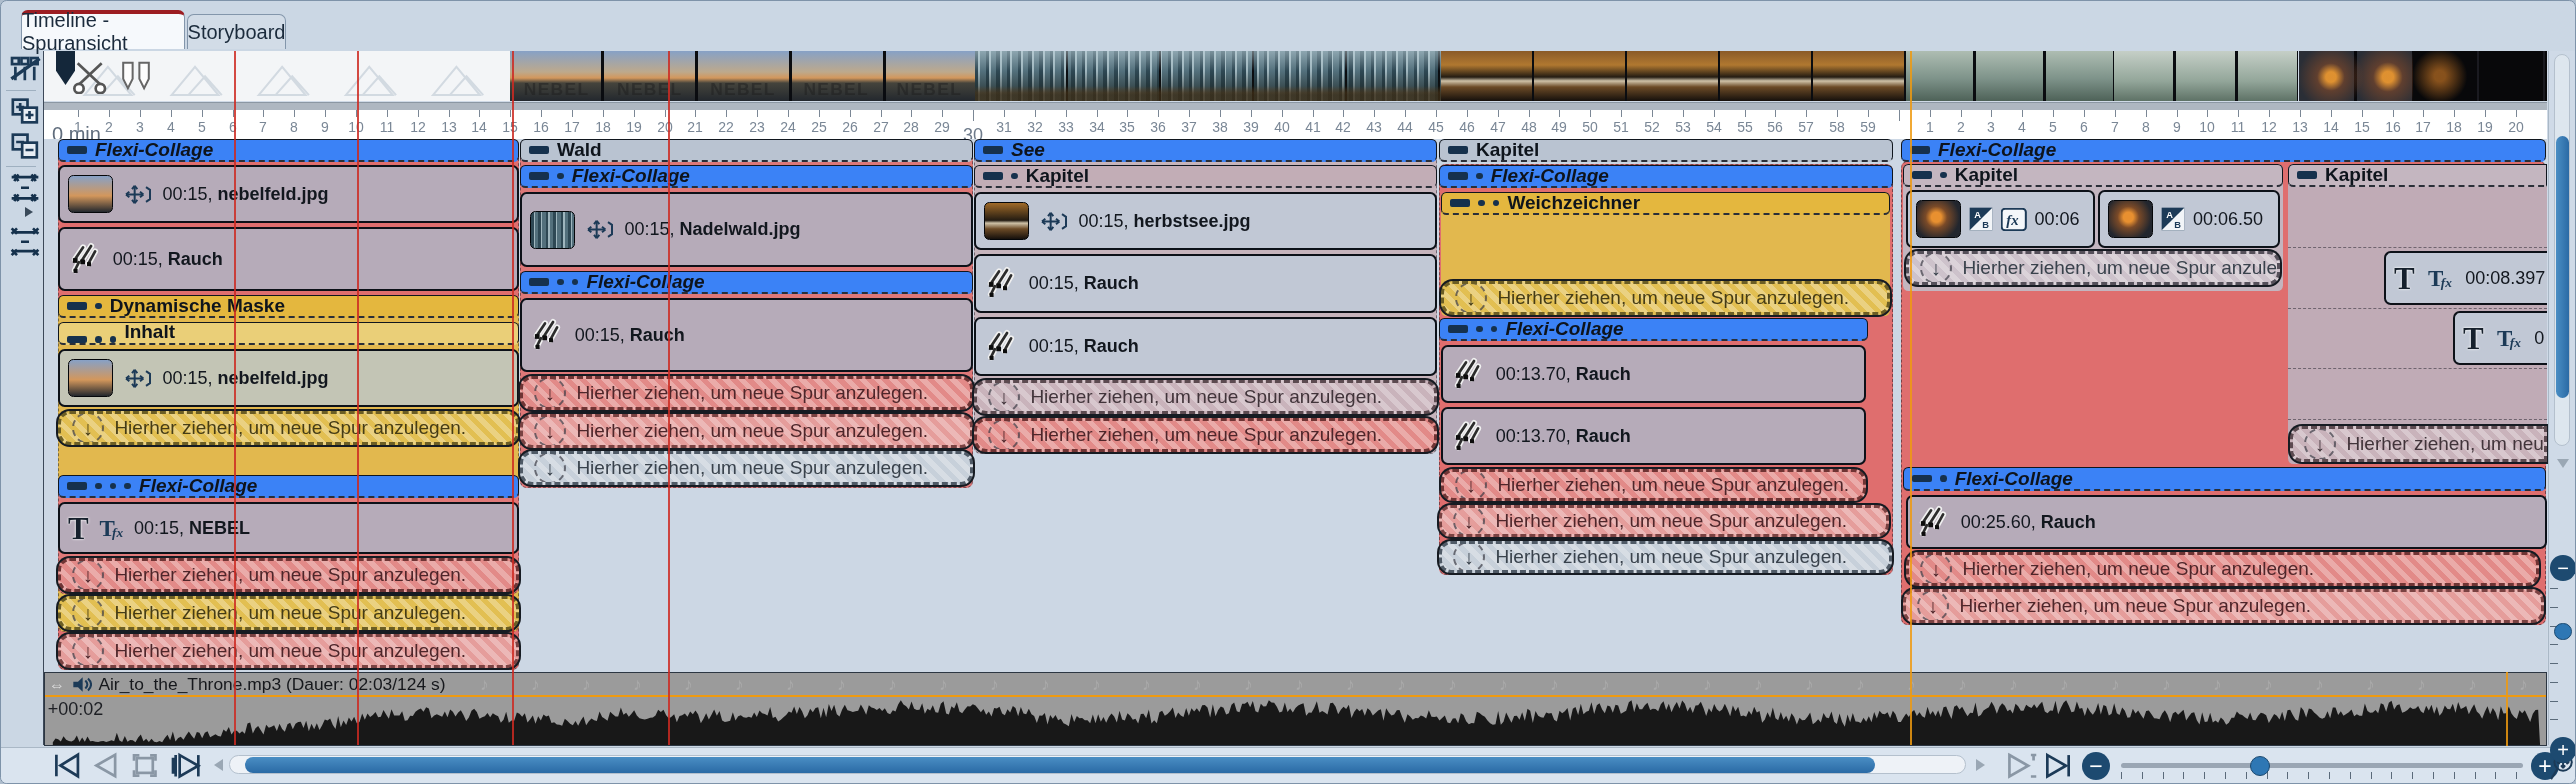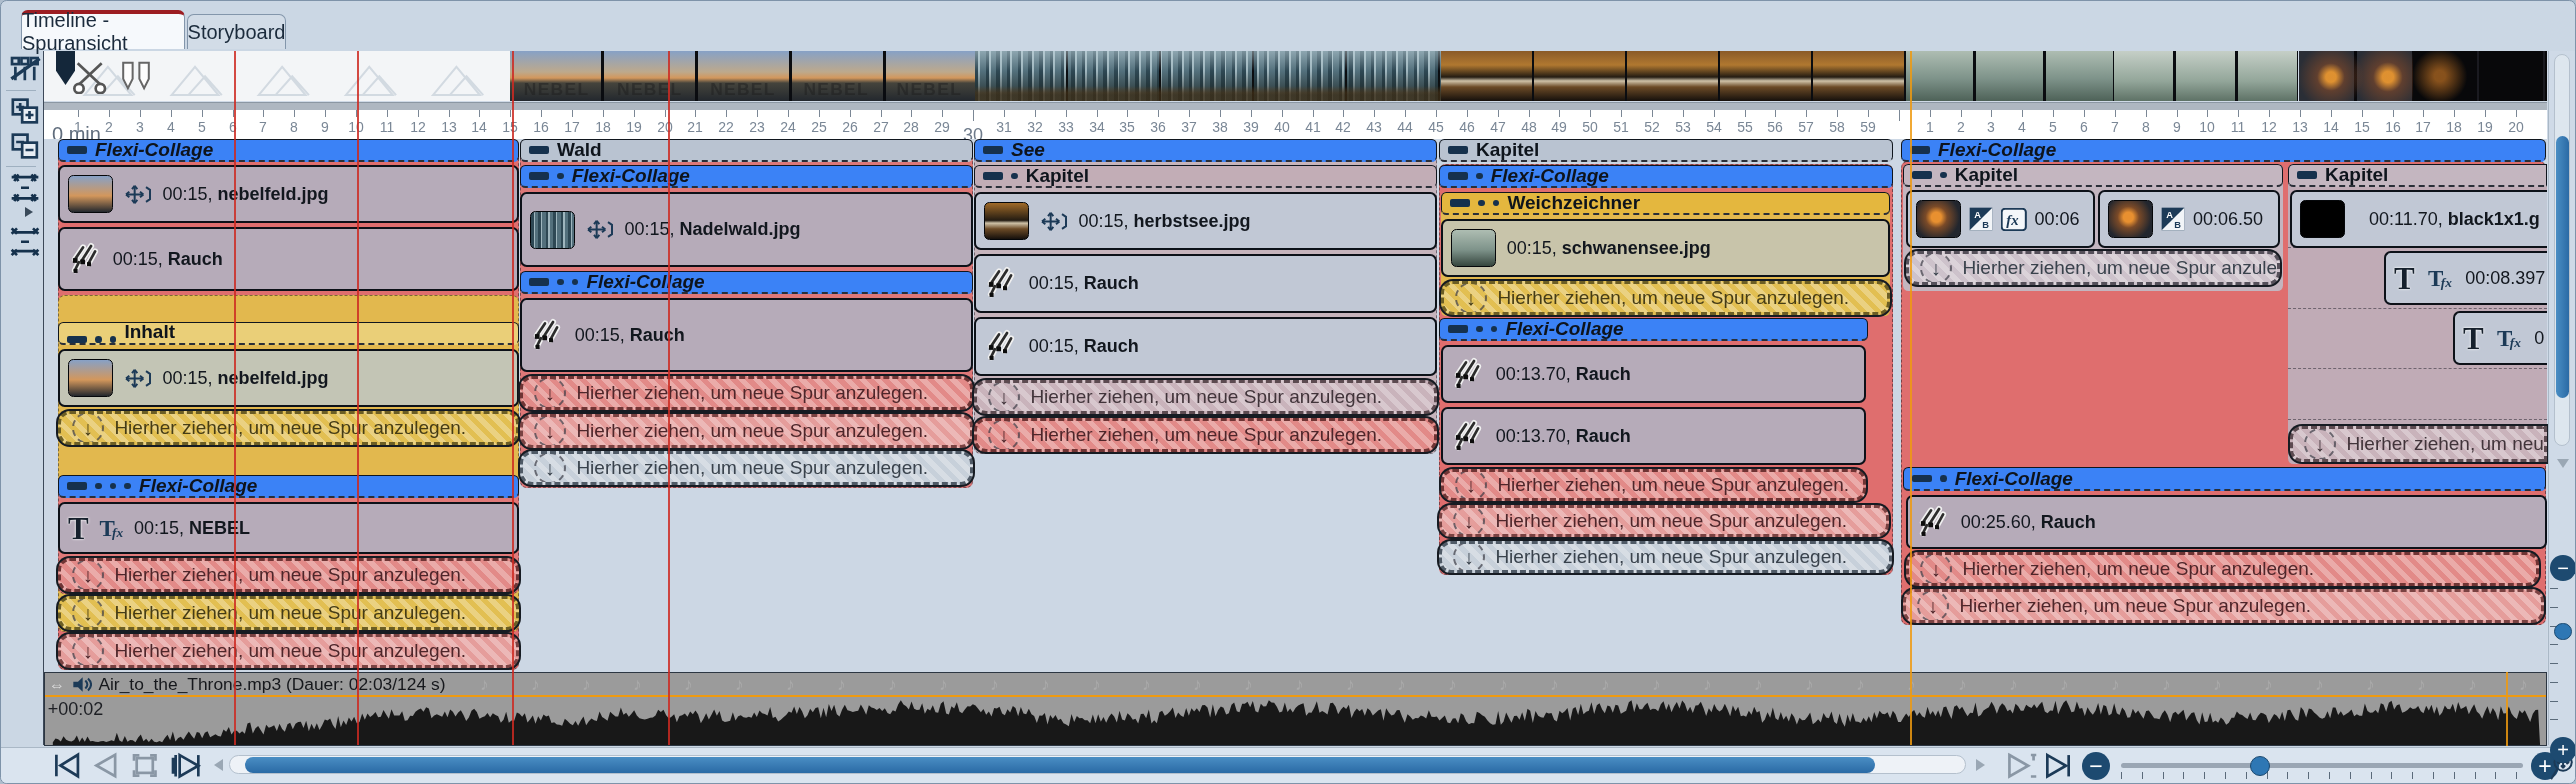--- a/index.html
+++ b/index.html
@@ -358,20 +358,25 @@
         </g>
         <g fill="#0c0c0c">
           <rect x="7" y="24" width="7" height="7"></rect>
           <rect x="18" y="26" width="7" height="7"></rect>
           <rect x="28" y="30" width="6" height="6"></rect>
           <rect x="8" y="40" width="6" height="6"></rect>
         </g>
       </svg>
     <span><span>00:15,</span> <span class="nm">Rauch</span></span>
   </div>
+  <div class="abs hdr h-yellow" style="left:57px;top:294px;width:461px;height:23px;">
+      <span class="mini"></span>
+      <span class="dot"></span>
+      <span>Dynamische Maske</span>
+    </div>
   <div class="abs hdr h-yellowl" style="left:57px;top:321px;width:461px;height:23px;align-items:flex-end;">
       <span class="mini"></span>
       <span class="dot"></span>
       <span class="dot"></span>
       <span>Inhalt</span>
     </div>
   <div class="abs clip c-green" style="left:57px;top:348px;width:461px;height:58px;">
     <div class="thumb" style="background:linear-gradient(180deg,#87a1c6 0%,#d3975c 55%,#23282e 100%);"></div>
     <svg width="28" height="23" viewBox="0 0 42 34">
         <g fill="none" stroke="#1c3a57" stroke-width="3">
@@ -542,24 +547,20 @@
       <span class="dot"></span>
       <span>Flexi-Collage</span>
     </div>
   <div class="abs" style="left:1440px;top:191px;width:449px;height:124px;background:#e2b84e;border-radius:5.4px;"></div>
   <div class="abs hdr h-yellow" style="left:1440px;top:191px;width:449px;height:23px;">
       <span class="mini"></span>
       <span class="dot"></span>
       <span class="dot"></span>
       <span>Weichzeichner</span>
     </div>
-  <div class="abs clip c-khaki" style="left:1440px;top:218px;width:449px;height:58px;">
-    <div class="thumb" style="background:linear-gradient(180deg,#aebdb2 0%,#7e938a 55%,#36463e 100%);"></div>
-    <span><span>00:15,</span> <span class="nm">schwanensee.jpg</span></span>
-  </div>
   <div class="abs drop drop-yellow" style="left:1440px;top:280px;width:449px;height:34px;">
       <span class="droparrow">↓</span>
       <span>Hierher ziehen, um neue Spur anzulegen.</span>
     </div>
   <div class="abs hdr h-red" style="left:1438px;top:317px;width:429px;height:23px;">
       <span class="mini"></span>
       <span class="dot"></span>
       <span class="dot"></span>
       <span>Flexi-Collage</span>
     </div>
@@ -648,34 +649,20 @@
   </div>
   <div class="abs clip c-blue" style="left:2097px;top:189px;width:182px;height:58px;gap:8px;">
     <div class="thumb" style="background:radial-gradient(circle at 45% 45%,#e89030 0 16%,#7a4a28 35%,#22262e 75%);"></div>
     <svg width="24" height="24" viewBox="0 0 36 36" style="font-size:27px">
         <rect x="1" y="1" width="34" height="34" fill="#1c3a57"></rect>
         <polygon points="35,1 35,35 1,35" fill="#f2f5f8"></polygon>
         <text x="8" y="16" font-size="14" font-weight="bold" fill="#fff" font-family="Liberation Sans">A</text>
         <text x="20" y="32" font-size="14" font-weight="bold" fill="#1c3a57" font-family="Liberation Sans">B</text>
       </svg>
     <span>00:06.50</span>
-  </div>
-  <div class="abs clip c-blue" style="left:2289px;top:189px;width:257px;height:58px;gap:8px;border-radius:6.7px 0 0 6.7px;border-right:none;">
-    <div class="thumb" style="background:#000;"></div>
-    <svg width="24" height="24" viewBox="0 0 36 36" style="font-size:27px">
-        <rect x="1" y="1" width="34" height="34" fill="#1c3a57"></rect>
-        <polygon points="35,1 35,35 1,35" fill="#f2f5f8"></polygon>
-        <text x="8" y="16" font-size="14" font-weight="bold" fill="#fff" font-family="Liberation Sans">A</text>
-        <text x="20" y="32" font-size="14" font-weight="bold" fill="#1c3a57" font-family="Liberation Sans">B</text>
-      </svg>
-    <svg width="27" height="23" viewBox="0 0 40 34">
-        <path d="M4 26 C4 8 28 4 36 14" fill="none" stroke="#1c3a57" stroke-width="4"></path>
-        <path d="M36 14 L26 12 M36 14 L34 24" fill="none" stroke="#1c3a57" stroke-width="4"></path>
-      </svg>
-    <span><span>00:11.70,</span> <span class="nm">black1x1.g</span></span>
   </div>
   <div class="abs drop drop-gray" style="left:1905px;top:250px;width:374px;height:34px;background-color:#cdc2cb;border-color:#55505a;">
       <span class="droparrow">↓</span>
       <span>Hierher ziehen, um neue Spur anzulegen.</span>
     </div>
 
   <div class="abs clip c-blue" style="left:2383px;top:250px;width:163px;height:54px;gap:13.4px;border-radius:6.7px 0 0 6.7px;border-right:none;">
     <span class="ticon">T</span>
     <span class="tfx">T<small>fx</small></span>
     <span>00:08.397</span>

